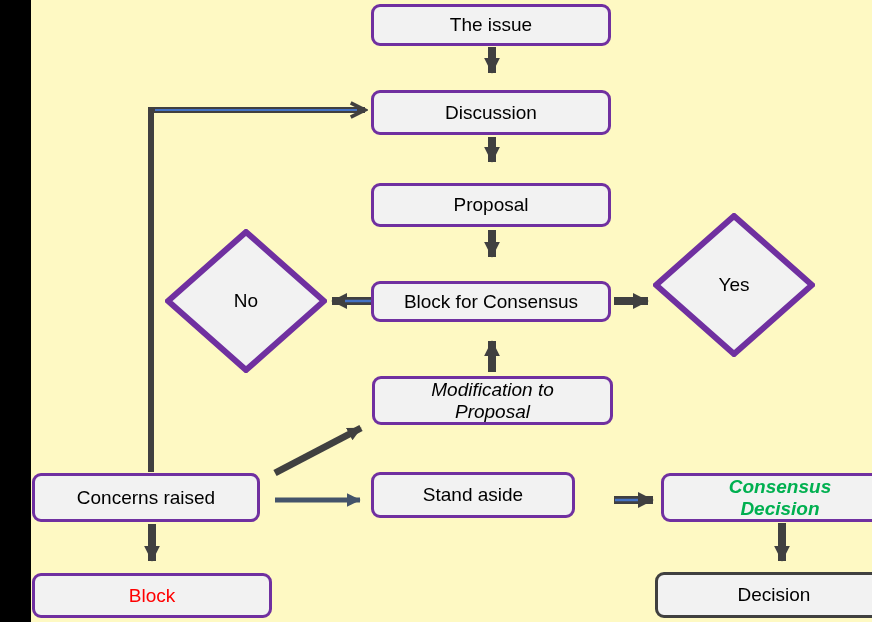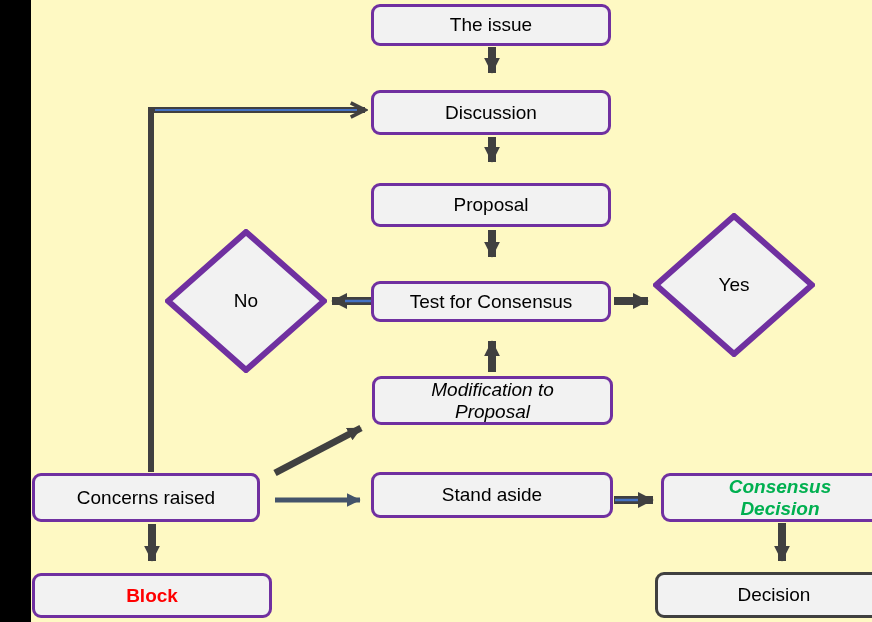--- a/index.html
+++ b/index.html
@@ -28,21 +28,21 @@
     align-items: center;
     justify-content: center;
     text-align: center;
     font-size: 19px;
     color: #000000;
     line-height: 1.12;
   }
   .node.gray-border { border-color: #404040; }
   .node .lines span { display: block; font-style: italic; }
   .green-bold { color: #00B050; font-weight: bold; }
-  .red-bold   { color: #FF0000; font-weight: bold; }
+  .red-bold   { color: #FF0000; font-weight: normal; }
   .diamond {
     position: absolute;
     z-index: 2;
     display: flex;
     align-items: center;
     justify-content: center;
   }
   .diamond svg { position: absolute; left: 0; top: 0; }
   .diamond .dlabel {
     position: relative;
@@ -95,31 +95,31 @@
 
   <div class="node" style="left:340px; top:90px; width:240px; height:45px">
     <span>Discussion</span>
   </div>
 
   <div class="node" style="left:340px; top:183px; width:240px; height:44px">
     <span>Proposal</span>
   </div>
 
   <div class="node" style="left:340px; top:281px; width:240px; height:41px">
-    <span>Test for Consensus</span>
+    <span>Block for Consensus</span>
   </div>
 
   <div class="node" style="left:341px; top:376px; width:241px; height:49px">
     <span class="lines">
       <span>Modification to</span>
       <span>Proposal</span>
     </span>
   </div>
 
-  <div class="node" style="left:340px; top:472px; width:242px; height:46px">
+  <div class="node" style="left:340px; top:472px; width:204px; height:46px">
     <span>Stand aside</span>
   </div>
 
   <div class="diamond" style="left:134px; top:229px; width:162px; height:144px">
     <svg width="162" height="144" viewBox="0 0 162 144">
       <polygon points="81,3 159,72 81,141 3,72" fill="#F2F2F2" stroke="#7030A0" stroke-width="6"></polygon>
     </svg>
     <span class="dlabel">No</span>
   </div>
 

